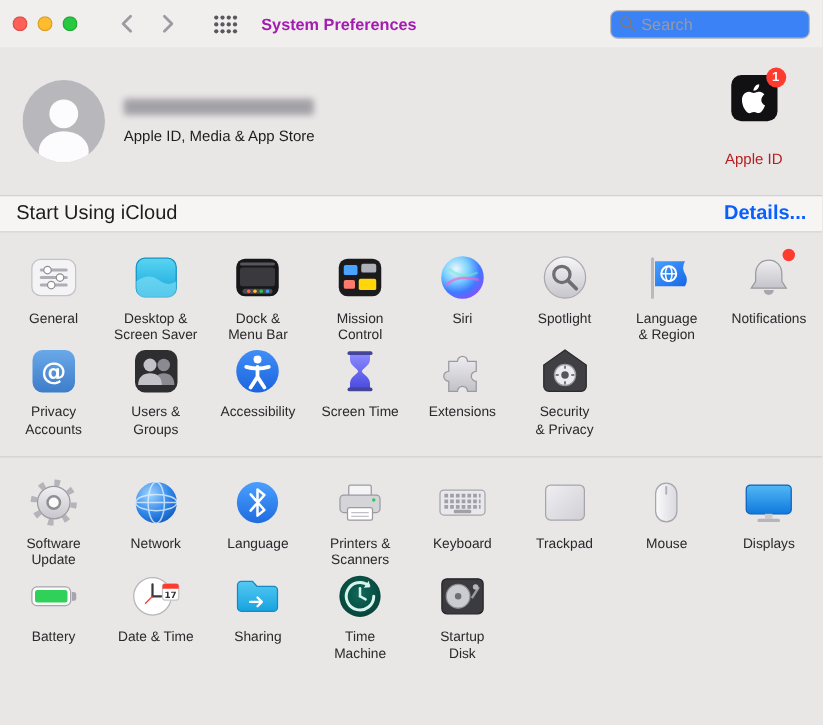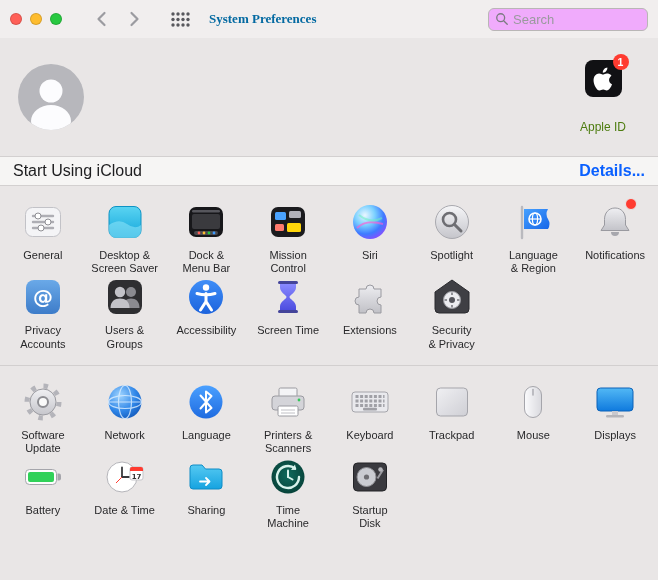--- a/index.html
+++ b/index.html
@@ -21,25 +21,25 @@
   }
   .traffic { display: flex; gap: 8px; align-items: center; }
   .tl { width: 12px; height: 12px; border-radius: 50%; display: inline-block; border: .5px solid rgba(0,0,0,.15); }
   .tl.red    { background: var(--traffic-red, #ff5f57); }
   .tl.yellow { background: var(--traffic-yellow, #febc2e); }
   .tl.green  { background: var(--traffic-green, #28c840); }
   .navbtn, .showall { background: none; border: none; display: flex; align-items: center; justify-content: center; height: 26px; cursor: default; }
   .navbtn.back { margin-left: 30px; }
   .navbtn.fwd  { margin-left: 12px; }
   .showall { margin-left: 26px; }
-  .title { margin-left: 18px; font-size: 13px; font-weight: 700; color: #0369a1; font-family: Liberation Serif, serif; }
+  .title { margin-left: 18px; font-size: 13px; font-weight: 700; color: #a21caf; }
   .spacer { flex: 1; }
   .search {
     width: 160px; height: 23px;
-    background: #f0abfc;
+    background: #3b82f6;
     border: 1px solid #b9b6b6;
     border-radius: 6px;
     display: flex; align-items: center;
     padding: 0 6px; gap: 4px;
     margin-right: 2px;
   }
   .search input {
     flex: 1; min-width: 0; border: none; outline: none;
     font-family: inherit; font-size: 13px; color: #333; background: transparent;
   }
@@ -67,21 +67,21 @@
     display: flex; align-items: center; justify-content: center;
   }
   .appleid-ic svg { width: 34px; height: 34px; }
   .badge {
     position: absolute; top: -6px; right: -7px;
     min-width: 16px; height: 16px; border-radius: 8px;
     background: var(--badge-red, #ff3b30);
     color: #fff; font-size: 10.5px; font-weight: 700;
     line-height: 16px; text-align: center; padding: 0 3px;
   }
-  .appleid-label { margin-top: 23px; font-size: 12px; color: #4d7c0f; }
+  .appleid-label { margin-top: 23px; font-size: 12px; color: #b91c1c; }
 
   
   .banner {
     flex: 0 0 30px;
     background: #f6f5f4;
     border-top: 1px solid #d3d0d0;
     border-bottom: 1px solid #d3d0d0;
     display: flex; align-items: center; justify-content: space-between;
     padding: 0 13px;
     font-size: 16px; color: #1d1d1f;
@@ -170,20 +170,24 @@
               <circle cx="33" cy="33" r="33"></circle>
             </clipPath>
           </defs>
         <circle cx="33" cy="33" r="33" fill="#b7b7bc"></circle>
         <g clip-path="url(#avClip)" fill="#fcfcfe">
           <circle cx="33" cy="27" r="11.5"></circle>
           <ellipse cx="33" cy="57" rx="20" ry="16"></ellipse>
         </g>
       </svg>
     </div>
+    <div class="acct">
+      <div class="acct-name-blur"></div>
+      <div class="acct-sub">Apple ID, Media &amp; App Store</div>
+    </div>
     <div class="spacer"></div>
     <div class="appleid-btn">
       <div class="appleid-ic">
         <svg viewBox="0 0 36 36">
           <path fill="#fff" d="M24.4,19.1c0-3,2.5-4.5,2.6-4.6c-1.4-2.1-3.6-2.4-4.4-2.4c-1.9-0.2-3.7,1.1-4.6,1.1c-0.9,0-2.4-1.1-4-1.1c-2,0-3.9,1.2-5,3c-2.1,3.7-0.5,9.1,1.5,12.1c1,1.5,2.2,3.1,3.8,3c1.5-0.1,2.1-1,3.9-1c1.8,0,2.3,1,4,0.9c1.6,0,2.7-1.5,3.7-3c1.2-1.7,1.6-3.4,1.7-3.5C27.5,23.6,24.4,22.4,24.4,19.1z"></path>
           <path fill="#fff" d="M21.4,9.6c0.8-1,1.4-2.4,1.2-3.8c-1.2,0-2.7,0.8-3.5,1.8c-0.8,0.9-1.5,2.3-1.3,3.7C19.2,11.4,20.6,10.6,21.4,9.6z"></path>
         </svg>
         <span class="badge">1</span>
       </div>
       <div class="appleid-label">Apple ID</div>

